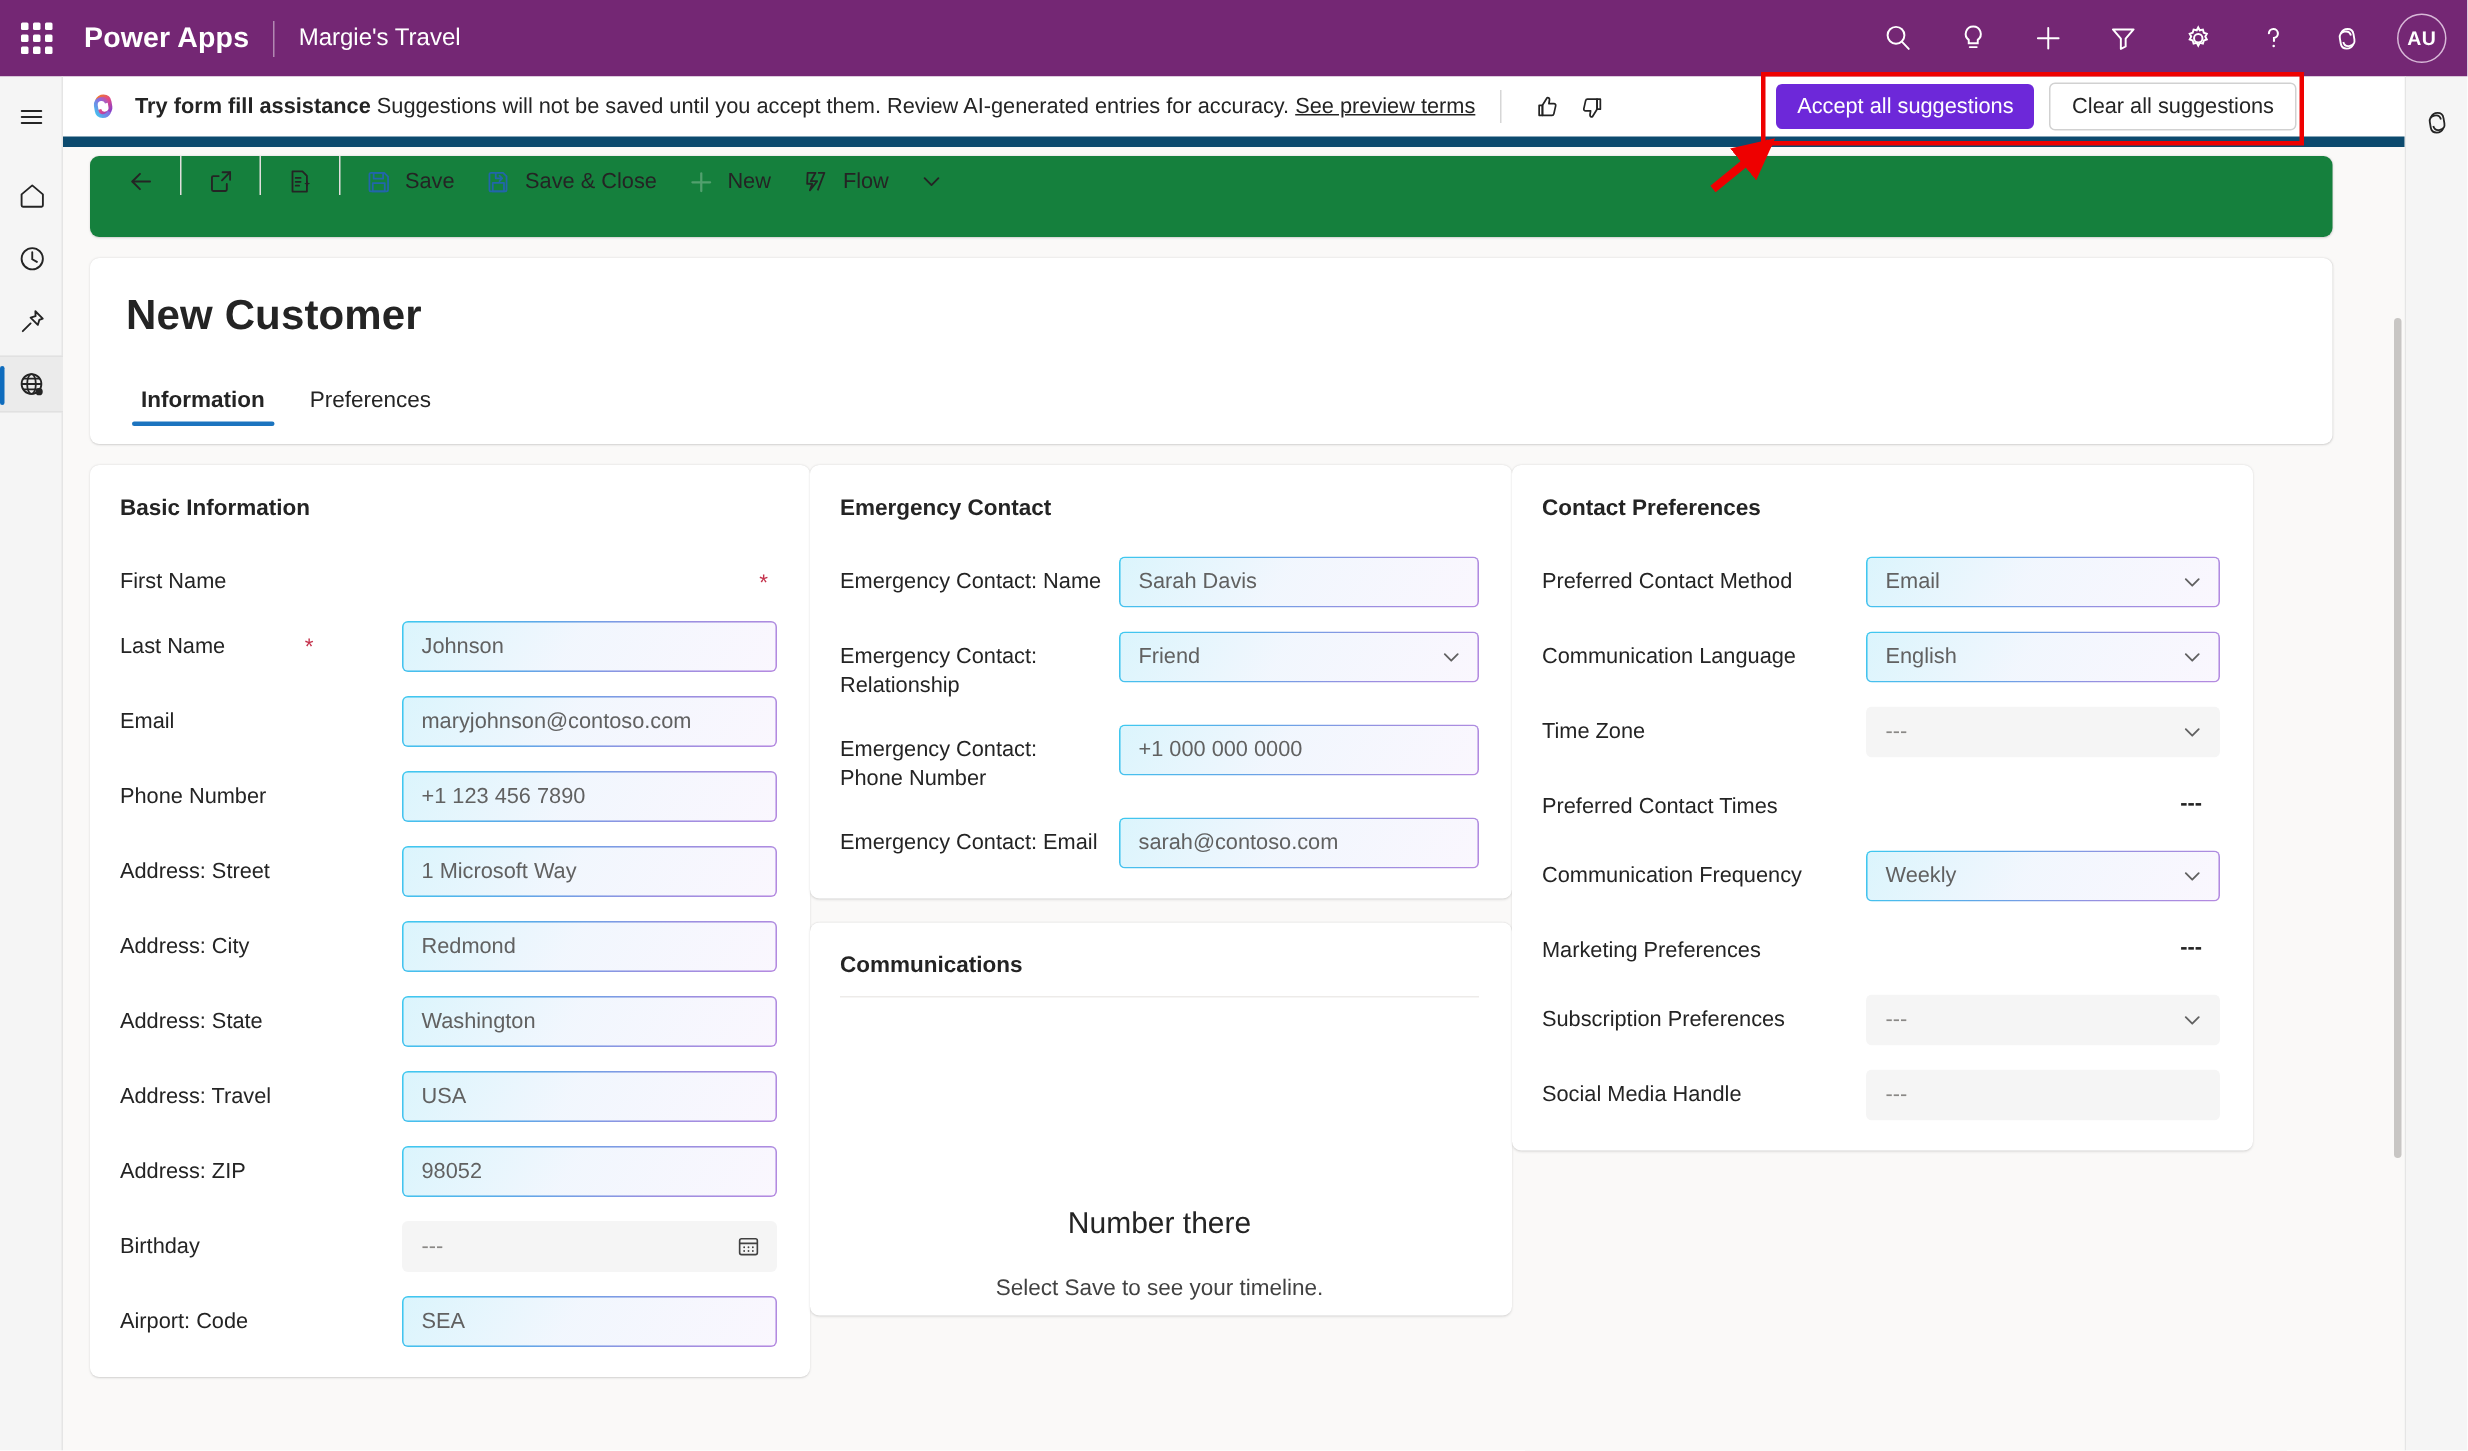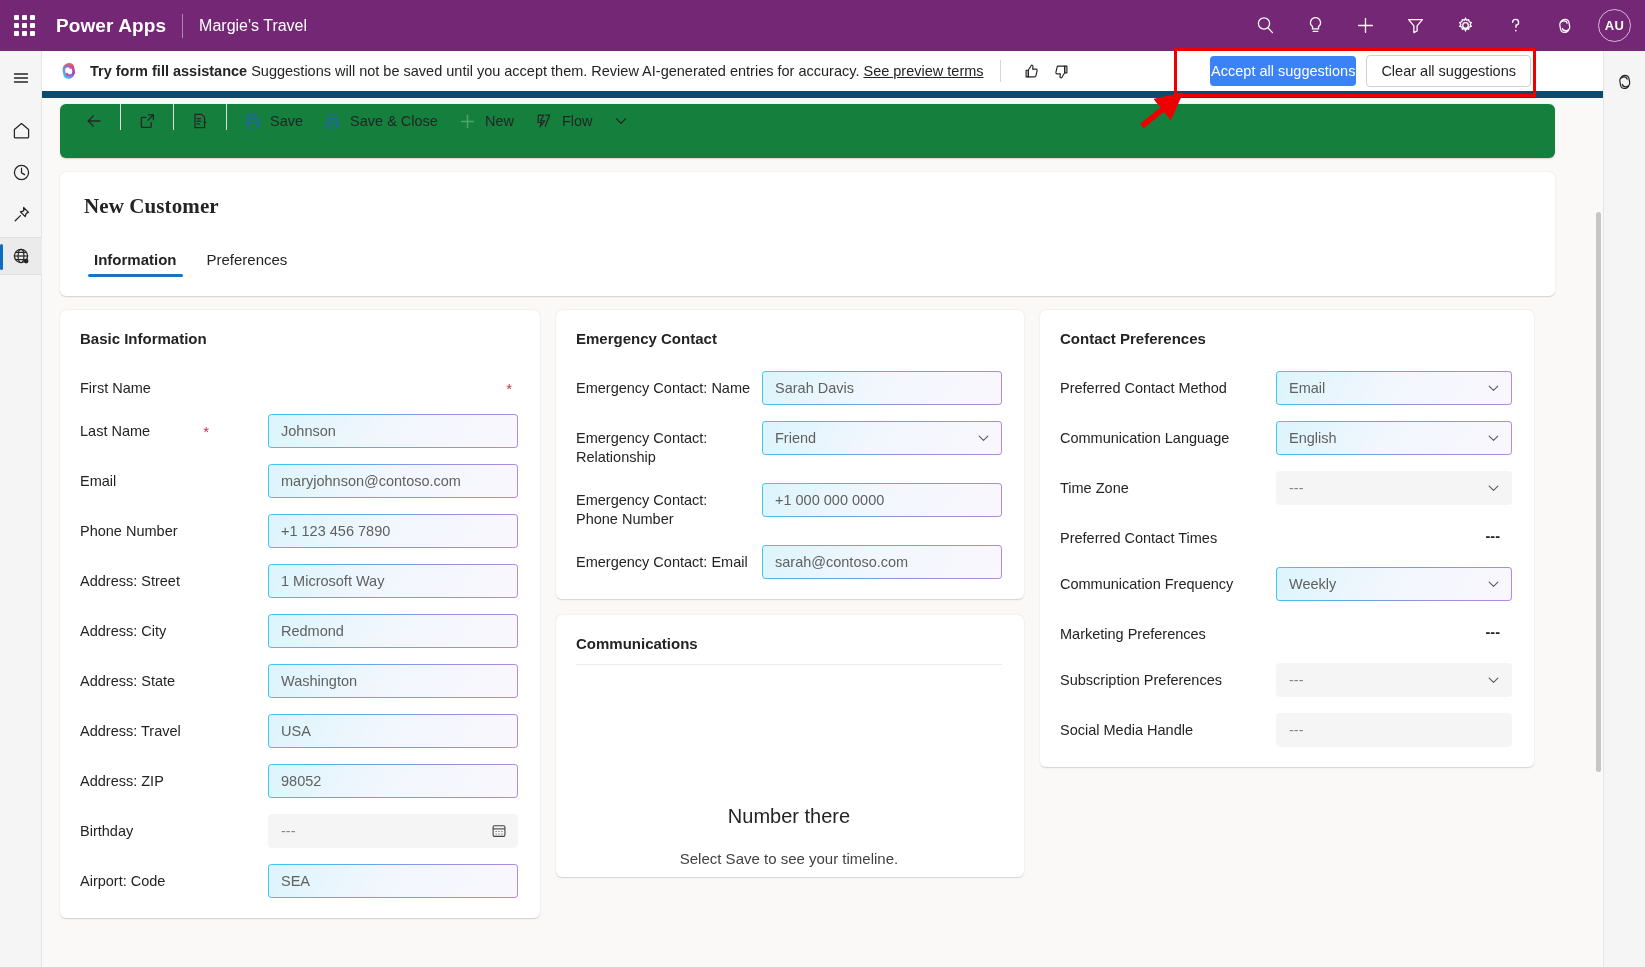--- a/index.html
+++ b/index.html
@@ -91,23 +91,23 @@
   #notif-text b { font-weight: bold; }
   #notif-link { color: #242424; text-decoration: underline; cursor: pointer; }
   #notif-feedback { display:flex; align-items:center; margin-left: 18px; gap: 4px; }
   .thumb-btn { width: 26px; height: 26px; display:flex; align-items:center; justify-content:center; cursor:pointer; }
   #notif-divider { width:1px; height:22px; background:#d6d6d6; margin-left: 16px; }
   #notif-actions {
     margin-left: auto; display:flex; align-items:center; gap: 10px;
     padding-right: 72px;
   }
   #accept-all {
-    background: #3b82f6; color: #fff; border: none; border-radius: 4px;
+    background: #6d28d9; color: #fff; border: none; border-radius: 4px;
     font-size: 14.5px; font-family: inherit;
-    padding: 7px 1px; cursor: pointer; white-space: nowrap; text-align: right;
+    padding: 7px 14px; cursor: pointer; white-space: nowrap; text-align: right;
   }
   #clear-all {
     background: #fff; color: #242424; border: 1px solid #d1d1d1; border-radius: 4px;
     font-size: 14.5px; font-family: inherit;
     padding: 7px 14px; cursor: pointer; white-space: nowrap;
   }
 
   
   #annot-box {
     position: absolute; left: 1174px; top: 48px; width: 362px; height: 49px;
@@ -135,35 +135,35 @@
   }
   .cb-sep { width:1px; height: 26px; background:#e1dfdd; margin: 0 6px; }
 
   
   #form-card {
     margin: 14px 48px 0 18px; background: #fff;
     border-radius: 6px;
     box-shadow: 0 .6px 1.8px rgba(0,0,0,.10), 0 .3px .9px rgba(0,0,0,.07);
     padding: 22px 24px 0 24px; height: 124px;
   }
-  #record-title { font-size: 21px; color: #242424; font-weight: 600; letter-spacing: .1px; font-family: Liberation Serif, serif; }
+  #record-title { font-size: 28px; color: #242424; font-weight: 600; letter-spacing: .1px; }
   #tabs { display:flex; gap: 10px; margin-top: 28px; }
   .tab {
     font-size: 15px; color: #242424; padding: 4px 10px 9px 10px;
     cursor: pointer; position: relative;
   }
   .tab.active { font-weight: 700; }
   .tab.active::after {
     content:""; position:absolute; left: 4px; right: 4px; bottom: 0; height: 3px;
     background: #1c74bf; border-radius: 2px;
   }
 
   
   #columns {
-    display: flex; gap: 16px; margin: 14px 48px 0 18px;
+    display: flex; margin: 14px 48px 0 18px;
     align-items: flex-start;
   }
   .col { display: flex; flex-direction: column; gap: 16px; }
   #col-1 { width: 480px; }
   #col-2 { width: 468px; }
   #col-3 { width: 494px; }
 
   .section {
     background:#fff; border-radius: 6px;
     box-shadow: 0 .6px 1.8px rgba(0,0,0,.10), 0 .3px .9px rgba(0,0,0,.07);

